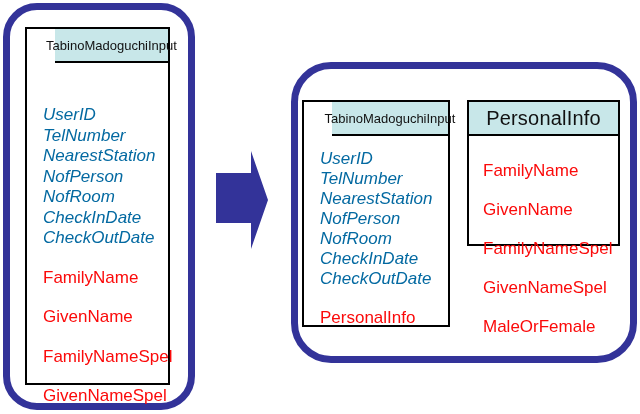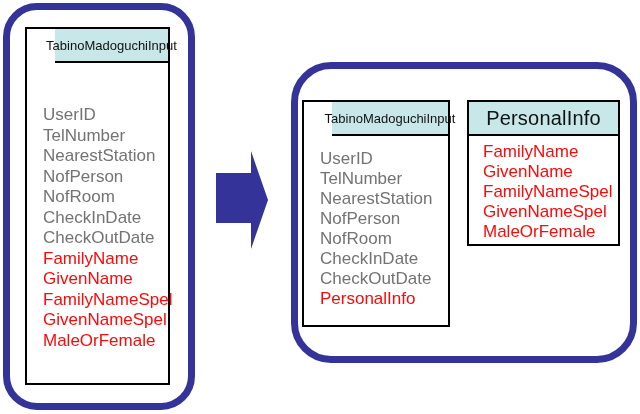--- a/index.html
+++ b/index.html
@@ -23,22 +23,22 @@
     background:#c8e7e9;border-bottom:2px solid #000000;color:#111111;
     display:flex;align-items:center;justify-content:center;
     height:34px;box-sizing:border-box;white-space:nowrap;
   }
   .hdr-sm{font-size:13px;margin-left:28px;}
   .hdr-lg{font-size:20px;letter-spacing:.2px;}
   .fields{font-size:17px;color:#1c1c1c;white-space:nowrap;}
   .fields-before{padding:42px 0 0 16px;line-height:20.5px;}
   .fields-after-main{padding:13px 0 0 16px;line-height:20px;}
   .fields-after-extracted{padding:6px 0 0 14px;line-height:20px;}
-  .field[data-color="red"]{color:#fb0a0a;}
-  .field[data-color="black"]{color:#737373;}
+  .field[data-color="red"]{color:#fb0a0a;margin-top:19px;}
+  .field[data-color="black"]{color:#0369a1;font-style:italic;}
   .arrow-svg{position:absolute;left:213px;top:147px;}
 </style>
 </head>
 <body>
 
 <div class="stage">
 
   <div class="panel panel-before">
     <div class="classbox box-before">
       <div class="hdr hdr-sm">TabinoMadoguchiInput</div>

